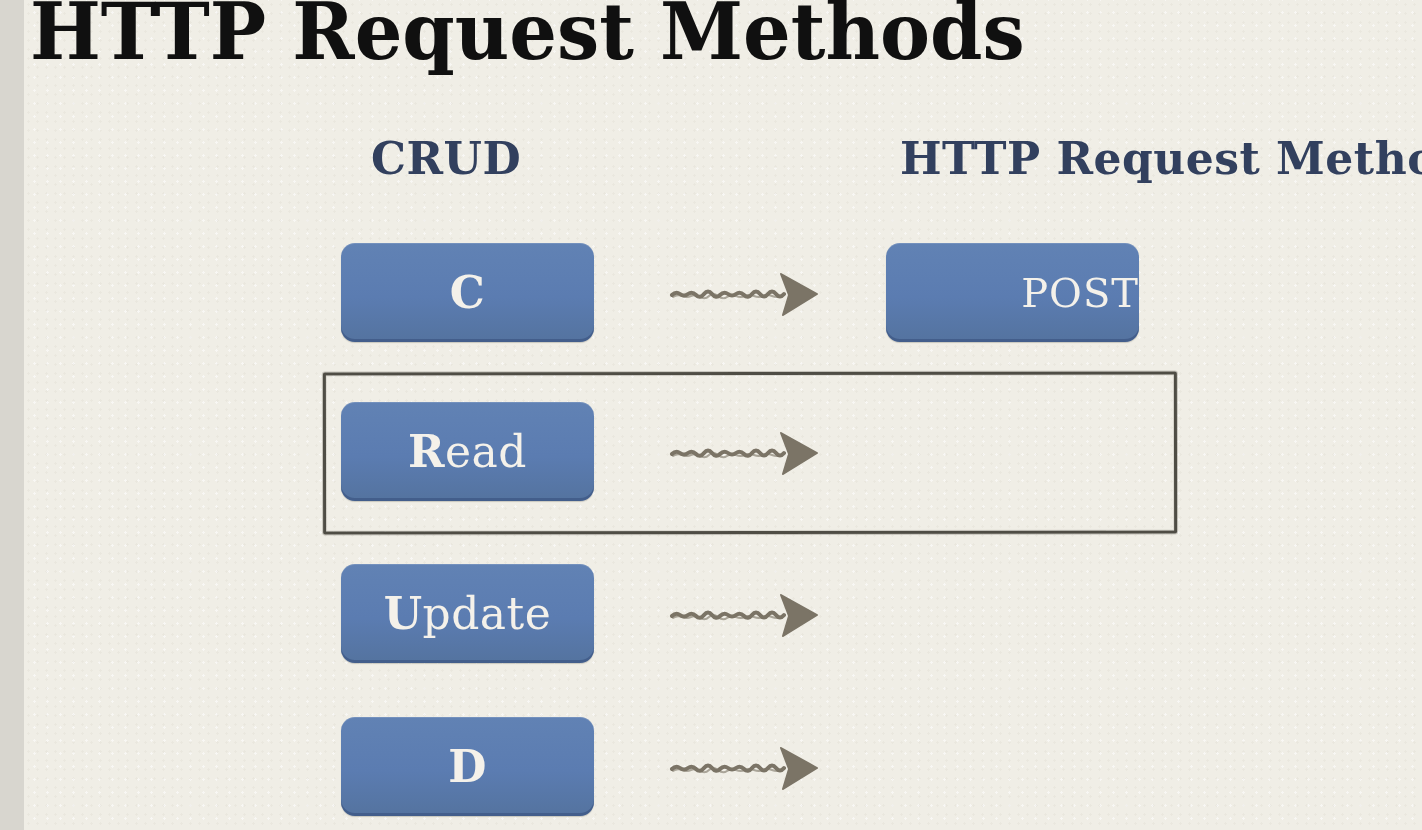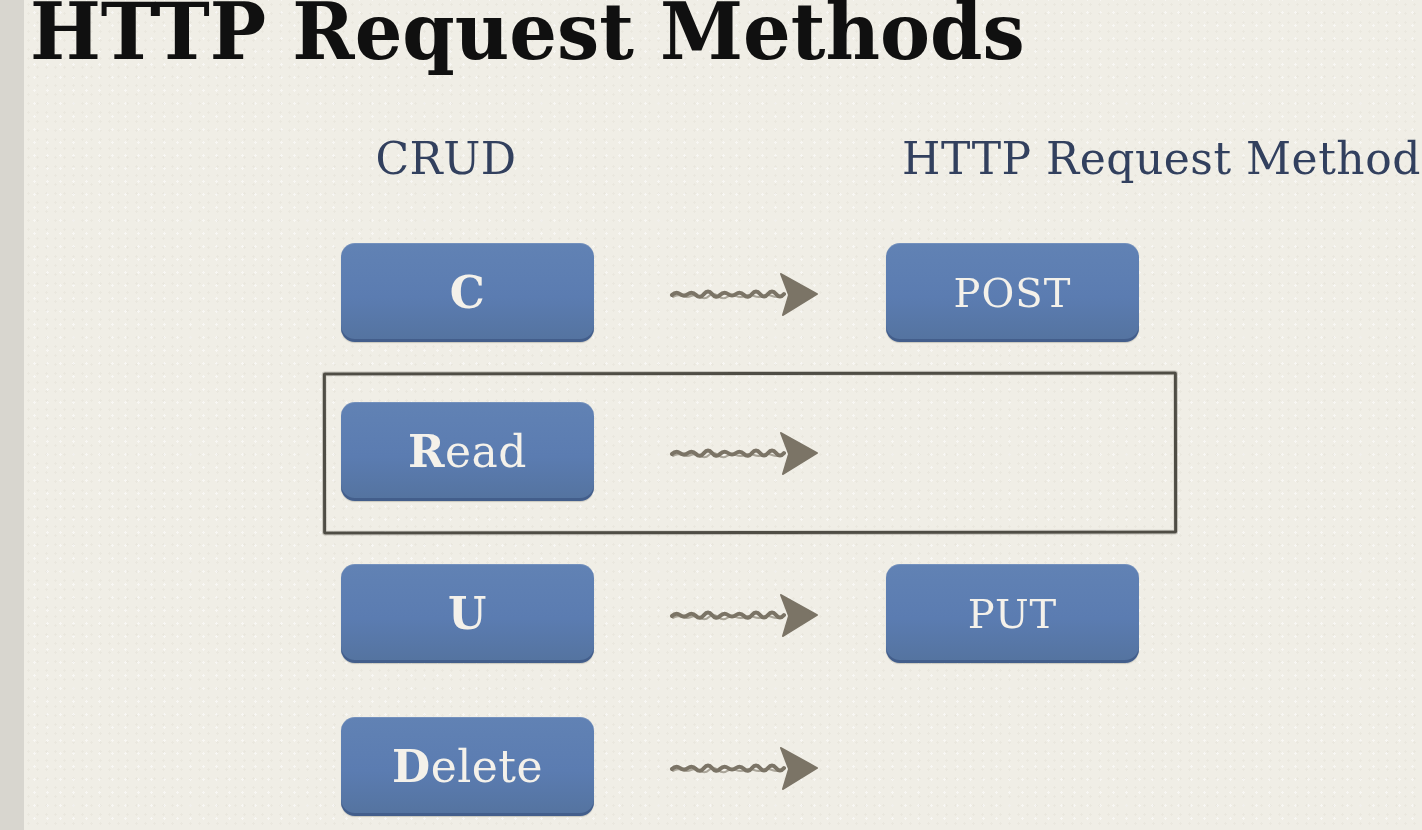--- a/index.html
+++ b/index.html
@@ -33,21 +33,21 @@
     color: #101010;
     transform: scaleY(1.04);
     transform-origin: left top;
     white-space: nowrap;
   }
 
   .col-header {
     position: absolute;
     top: 133px;
     font-size: 44px;
-    font-weight: normal;
+    font-weight: bold;
     color: #32405e;
     letter-spacing: 0.5px;
     text-align: center;
     white-space: nowrap;
   }
   .col-header.left  { left: 282px; width: 280px; }
   .col-header.right { left: 876px; width: 546px; }
 
   .map-row {
     position: absolute;
@@ -69,21 +69,21 @@
     box-shadow: inset 0 -3px 0 rgba(52,76,122,0.55),
                 inset 0 1px 0 rgba(255,255,255,0.12),
                 0 1px 1px rgba(80,80,70,0.25);
     color: #f4f1ea;
     display: flex;
     align-items: center;
     justify-content: center;
     white-space: nowrap;
   }
   .box.crud { left: 317px; font-size: 44px; letter-spacing: 0.5px; }
-  .box.http { left: 862px; font-size: 40px; letter-spacing: 1px; }
+  .box.http { left: 862px; font-size: 40px; letter-spacing: 1px; justify-content: flex-end; }
   .box .initial { font-weight: bold; }
 
   .arrow {
     position: absolute;
     left: 643px;
     top: 26px;
     width: 152px;
     height: 48px;
   }
 
@@ -132,35 +132,32 @@
     <svg class="arrow" viewBox="0 0 152 48">
       <path d="M5 26 q4 -4 8 -1 t8 0 t8 1 t8 -1 t8 0 t8 1 t8 -1 t8 0 t8 1 t8 -1 t8 0 t8 0 t8 0 t8 0" fill="none" stroke="#7b7466" stroke-width="4" stroke-linecap="round"></path>
       <path d="M6 28 q4 -3 9 -1 t9 0 t9 1 t9 -1 t9 0 t9 1 t9 -1 t9 0 t9 0 t9 0 t9 0 t9 0" fill="none" stroke="#7b7466" stroke-width="2" stroke-linecap="round" opacity="0.6"></path>
       <path d="M114 5 L150 25 L116 46 L122 26 Z" fill="#7b7466" stroke="#7b7466" stroke-width="2" stroke-linejoin="round"></path>
     </svg>
   </div>
 
   <div class="map-row r2">
     <div class="box crud">
       <span class="initial">U</span>
+        <span>pdate</span>
     </div>
     <svg class="arrow" viewBox="0 0 152 48">
       <path d="M5 26 q4 -4 8 -1 t8 0 t8 1 t8 -1 t8 0 t8 1 t8 -1 t8 0 t8 1 t8 -1 t8 0 t8 0 t8 0 t8 0" fill="none" stroke="#7b7466" stroke-width="4" stroke-linecap="round"></path>
       <path d="M6 28 q4 -3 9 -1 t9 0 t9 1 t9 -1 t9 0 t9 1 t9 -1 t9 0 t9 0 t9 0 t9 0 t9 0" fill="none" stroke="#7b7466" stroke-width="2" stroke-linecap="round" opacity="0.6"></path>
       <path d="M114 5 L150 25 L116 46 L122 26 Z" fill="#7b7466" stroke="#7b7466" stroke-width="2" stroke-linejoin="round"></path>
     </svg>
-    <div class="box http">
-      <span>PUT</span>
-    </div>
   </div>
 
   <div class="map-row r3">
     <div class="box crud">
       <span class="initial">D</span>
-        <span>elete</span>
     </div>
     <svg class="arrow" viewBox="0 0 152 48">
       <path d="M5 26 q4 -4 8 -1 t8 0 t8 1 t8 -1 t8 0 t8 1 t8 -1 t8 0 t8 1 t8 -1 t8 0 t8 0 t8 0 t8 0" fill="none" stroke="#7b7466" stroke-width="4" stroke-linecap="round"></path>
       <path d="M6 28 q4 -3 9 -1 t9 0 t9 1 t9 -1 t9 0 t9 1 t9 -1 t9 0 t9 0 t9 0 t9 0 t9 0" fill="none" stroke="#7b7466" stroke-width="2" stroke-linecap="round" opacity="0.6"></path>
       <path d="M114 5 L150 25 L116 46 L122 26 Z" fill="#7b7466" stroke="#7b7466" stroke-width="2" stroke-linejoin="round"></path>
     </svg>
   </div>
 
   <div class="highlight-box"></div>
 

